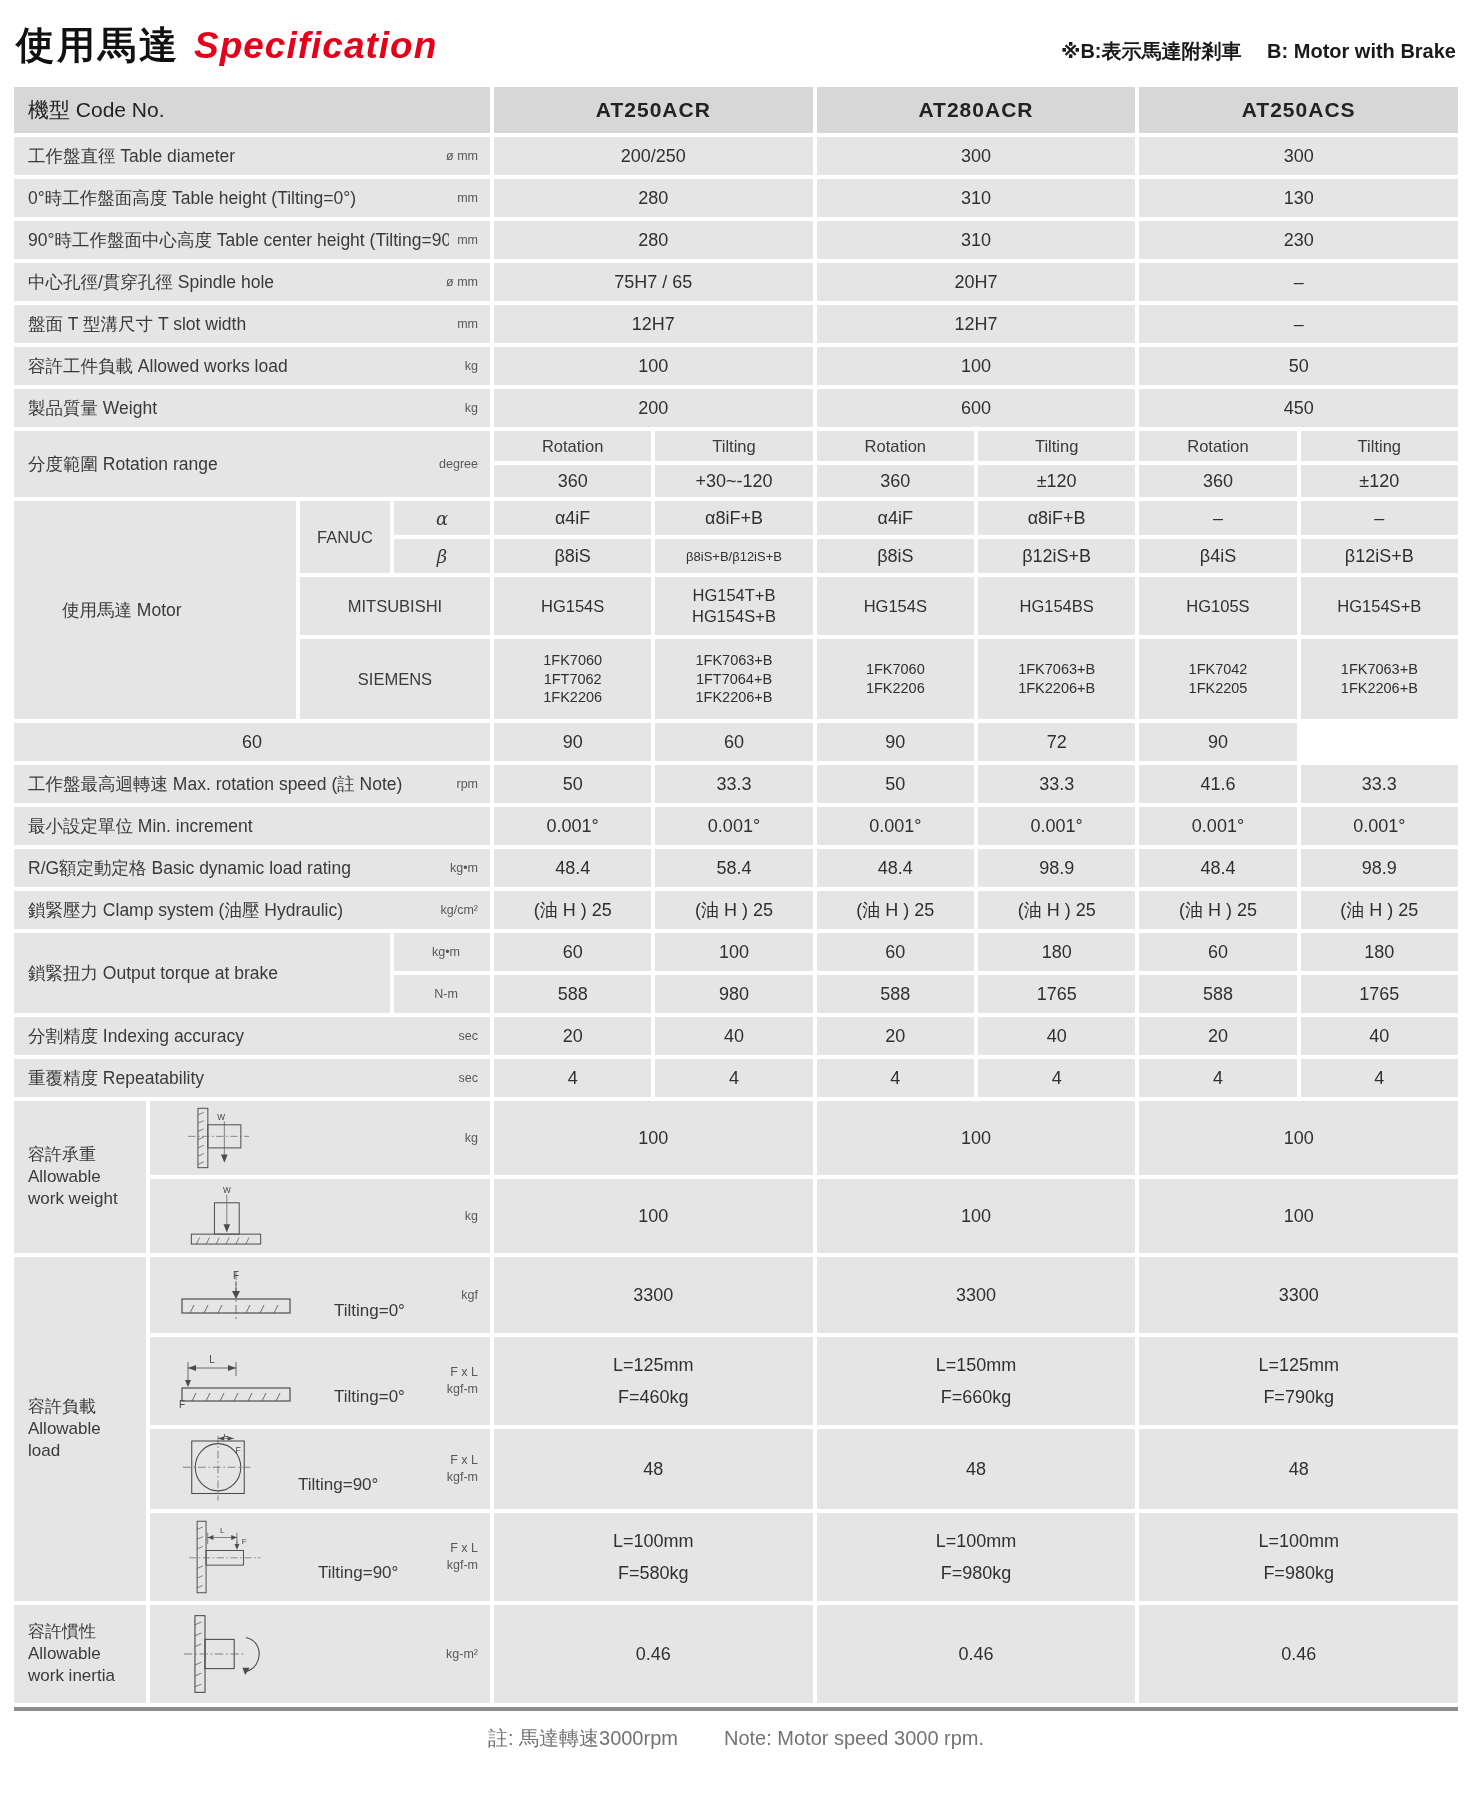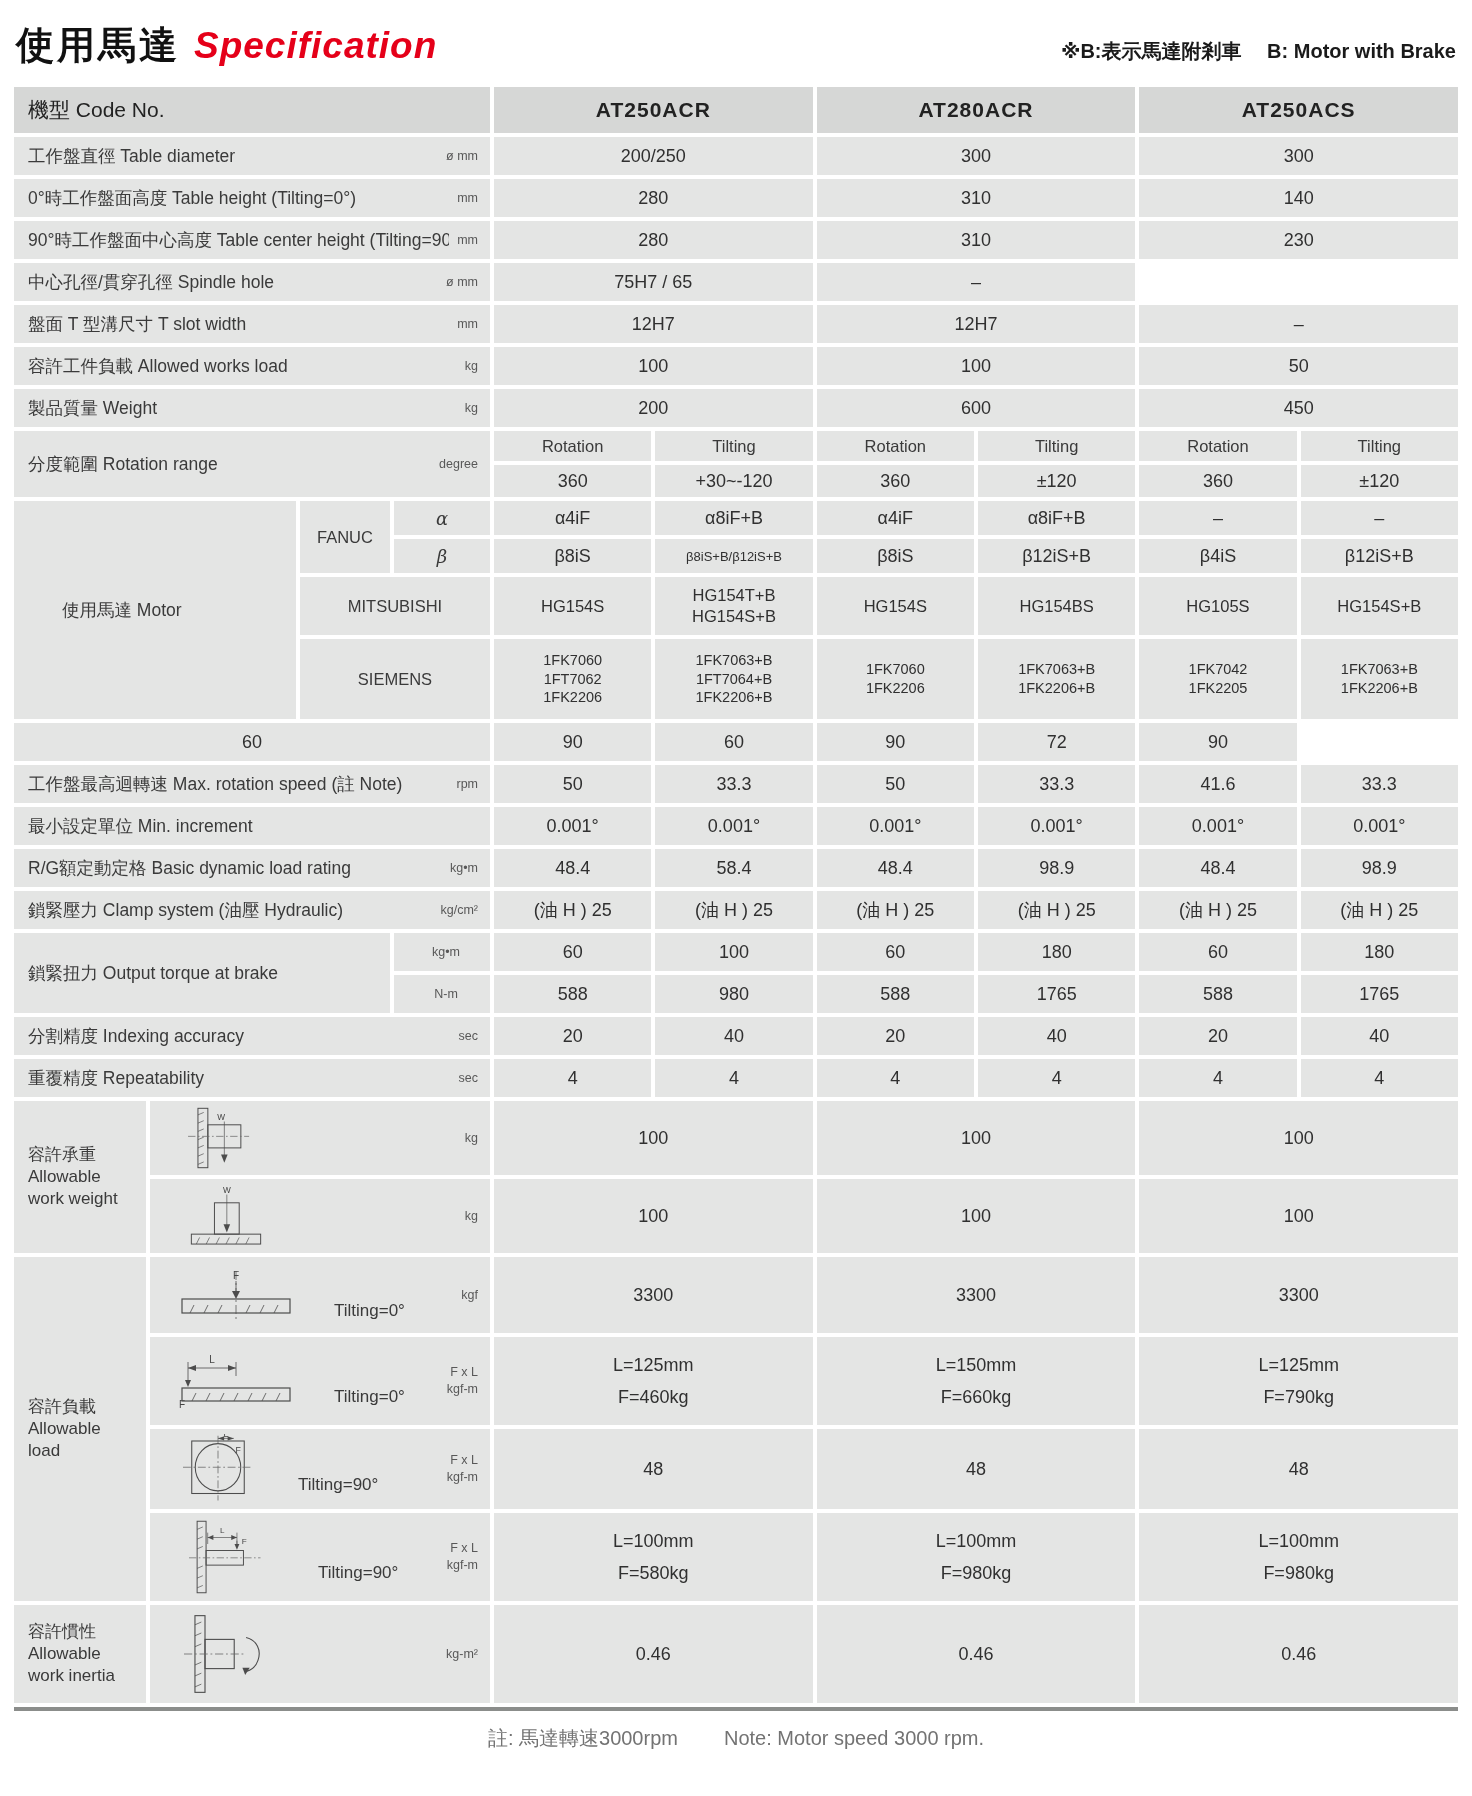--- a/index.html
+++ b/index.html
@@ -91,37 +91,38 @@
       <div class="cell val">300</div>
       <div class="cell val">300</div>
     </div>
     <div class="row g3 r38">
       <div class="cell lab">
           <span class="t">0°時工作盤面高度 Table height (Tilting=0°)</span>
           <span class="u">mm</span>
         </div>
       <div class="cell val">280</div>
       <div class="cell val">310</div>
-      <div class="cell val">140</div>
+      <div class="cell val">130</div>
     </div>
     <div class="row g3 r38">
       <div class="cell lab">
           <span class="t">90°時工作盤面中心高度 Table center height (Tilting=90°)</span>
           <span class="u">mm</span>
         </div>
       <div class="cell val">280</div>
       <div class="cell val">310</div>
       <div class="cell val">230</div>
     </div>
     <div class="row g3 r38">
       <div class="cell lab">
           <span class="t">中心孔徑/貫穿孔徑 Spindle hole</span>
           <span class="u">ø mm</span>
         </div>
       <div class="cell val">75H7 / 65</div>
+      <div class="cell val">20H7</div>
       <div class="cell val">–</div>
     </div>
     <div class="row g3 r38">
       <div class="cell lab">
           <span class="t">盤面 T 型溝尺寸 T slot width</span>
           <span class="u">mm</span>
         </div>
       <div class="cell val">12H7</div>
       <div class="cell val">12H7</div>
       <div class="cell val">–</div>

